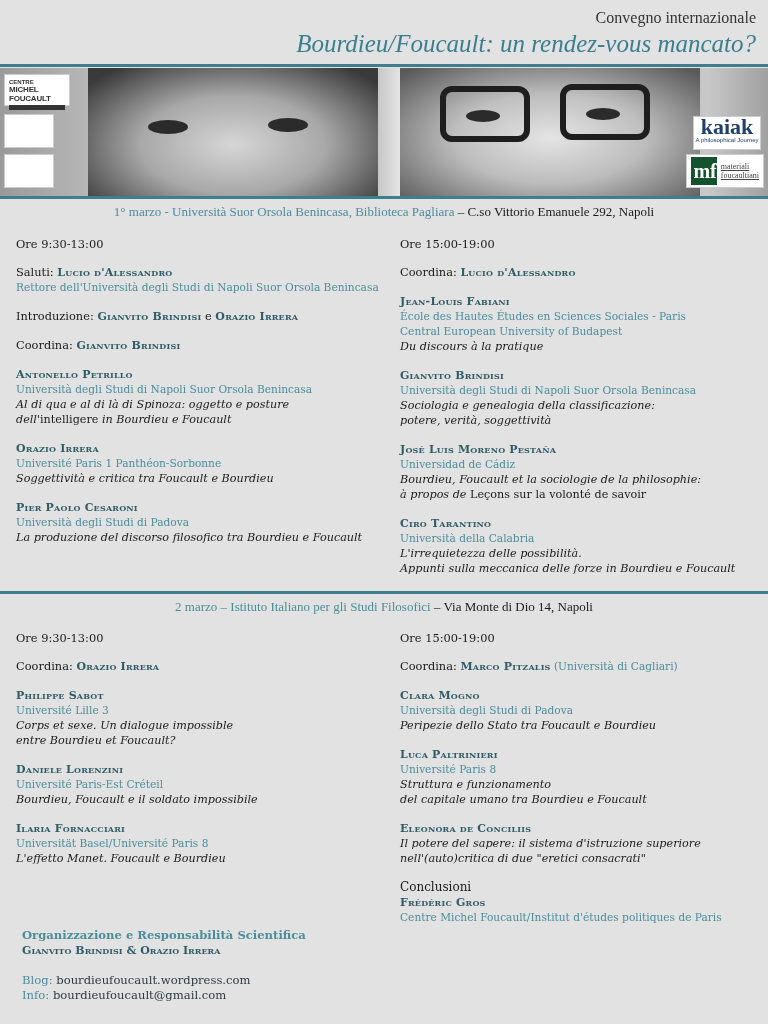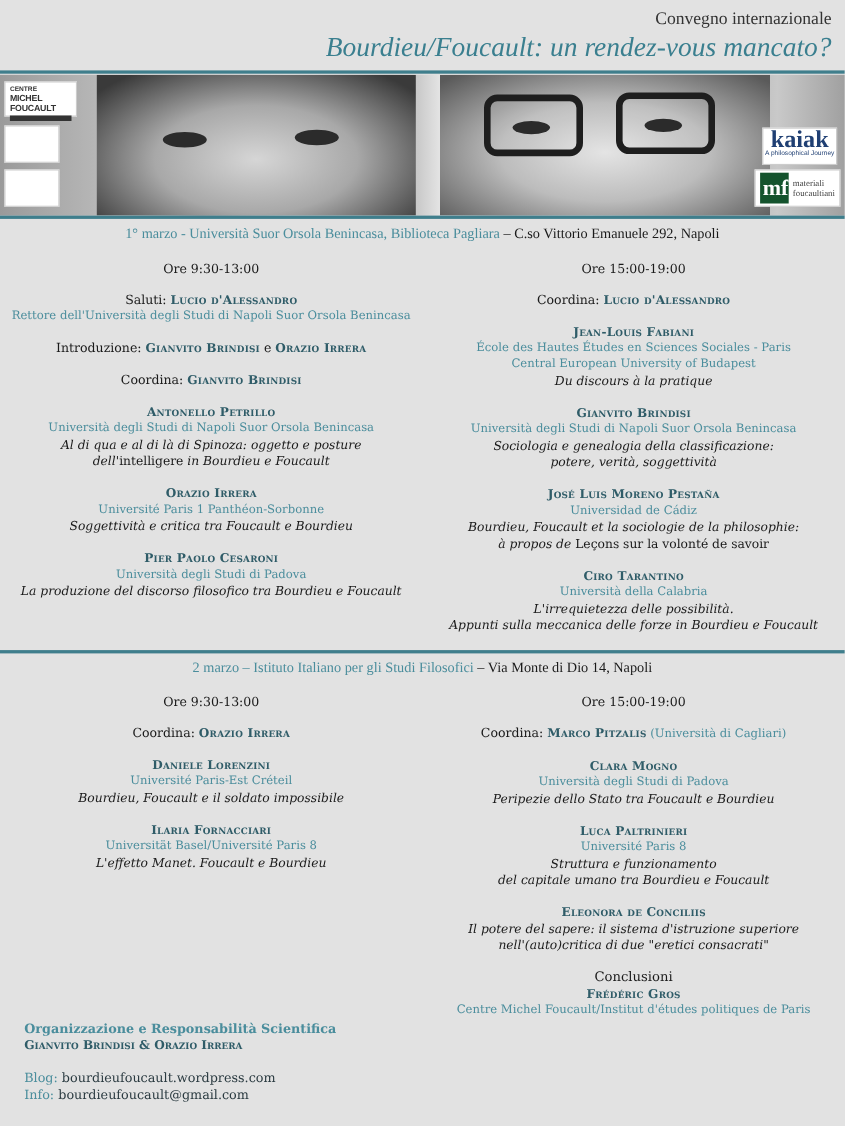--- a/index.html
+++ b/index.html
@@ -23,27 +23,27 @@
   .logo-cmf { left: 4px; top: 74px; width: 66px; height: 32px; padding: 4px; }
   .logo-cmf .l1 { font-size: 6px; font-weight: bold; color: #333; }
   .logo-cmf .l2 { font-size: 8px; font-weight: bold; color: #333; letter-spacing: -0.2px; }
   .logo-cmf .l3 { height: 5px; background: #333; margin-top: 2px; }
   .logo-box { left: 4px; width: 50px; height: 34px; }
   .logo-kaiak { left: 693px; top: 116px; width: 68px; height: 34px; text-align: center; }
   .logo-kaiak .k { font-family: "Liberation Serif", serif; font-weight: bold; font-size: 22px; color: #1f3f73; line-height: 20px; }
   .logo-kaiak .s { font-size: 6px; color: #1f3f73; }
   .logo-mf { left: 686px; top: 154px; width: 78px; height: 34px; display: flex; align-items: center; padding: 2px 4px; }
   .logo-mf .mark { width: 28px; height: 28px; background: #14532d; color: #fff; font-family: "Liberation Serif", serif; font-size: 20px; font-weight: bold; text-align: right; line-height: 28px; }
-  .logo-mf .txt { font-family: "Liberation Serif", serif; font-size: 8px; color: #444; margin-left: 4px; line-height: 9px; }
+  .logo-mf .txt { font-family: "Liberation Serif", serif; font-size: 8px; color: #444; margin-left: 4px; line-height: 9px; text-decoration: underline; }
 
   .day-heading { position: absolute; left: 0; width: 768px; text-align: center; font-family: "Liberation Serif", serif; font-size: 13px; }
   .day-heading .teal { color: #4a8d9c; }
   .day-heading .dark { color: #1a1a1a; }
 
-  .col { position: absolute; text-align: center; font-size: 11.4px; line-height: 15px; }
+  .col { position: absolute; text-align: left; font-size: 11.4px; line-height: 15px; margin-left: 16px; }
   .col-left { left: 0; width: 384px; }
   .col-right { left: 384px; width: 384px; }
   .time { color: #1a1a1a; margin-bottom: 13px; }
   .role-line { color: #1a1a1a; margin-bottom: 14px; }
   .name { font-variant: small-caps; font-weight: bold; color: #2f5c68; font-size: 11px; letter-spacing: 0.2px; }
   .aff { color: #4a8d9c; font-size: 10.6px; }
   .talk { font-style: italic; color: #1a1a1a; font-size: 11.2px; }
   .talk .roman { font-style: normal; }
   .block { margin-bottom: 14px; }
   .inline-aff { color: #4a8d9c; font-size: 10.6px; font-variant: normal; font-weight: normal; }
@@ -163,20 +163,26 @@
 
 <div class="day-heading" style="top:599px">
   <span class="teal">2 marzo – Istituto Italiano per gli Studi Filosofici</span><span class="dark"> – Via Monte di Dio 14, Napoli</span>
 </div>
 
 <div class="col col-left" style="top:631px">
   <div class="time">Ore 9:30-13:00</div>
   <div class="role-line"><span>Coordina: </span><span class="name">Orazio Irrera</span></div>
 
   <div class="block">
+    <div class="name">Philippe Sabot</div>
+    <div class="aff">Université Lille 3</div>
+    <div class="talk">Corps et sexe. Un dialogue impossible</div>
+    <div class="talk">entre Bourdieu et Foucault?</div>
+  </div>
+  <div class="block">
     <div class="name">Daniele Lorenzini</div>
     <div class="aff">Université Paris-Est Créteil</div>
     <div class="talk">Bourdieu, Foucault e il soldato impossibile</div>
   </div>
   <div class="block">
     <div class="name">Ilaria Fornacciari</div>
     <div class="aff">Universität Basel/Université Paris 8</div>
     <div class="talk">L'effetto Manet. Foucault e Bourdieu</div>
   </div>
 </div>

